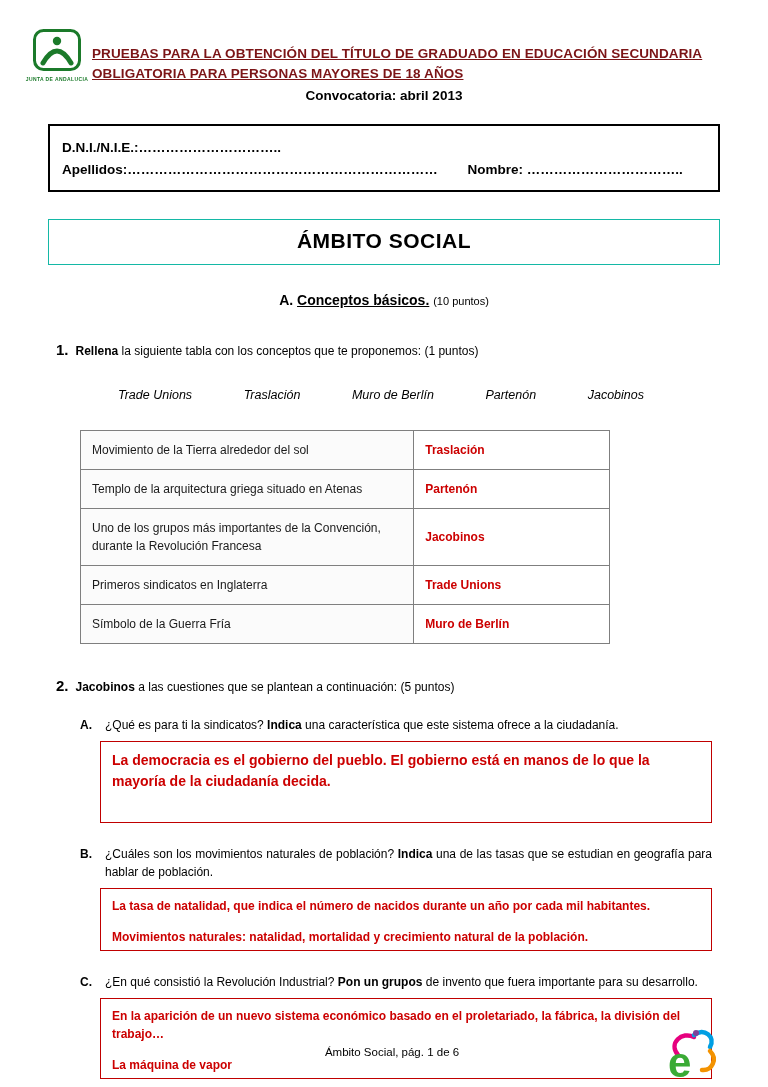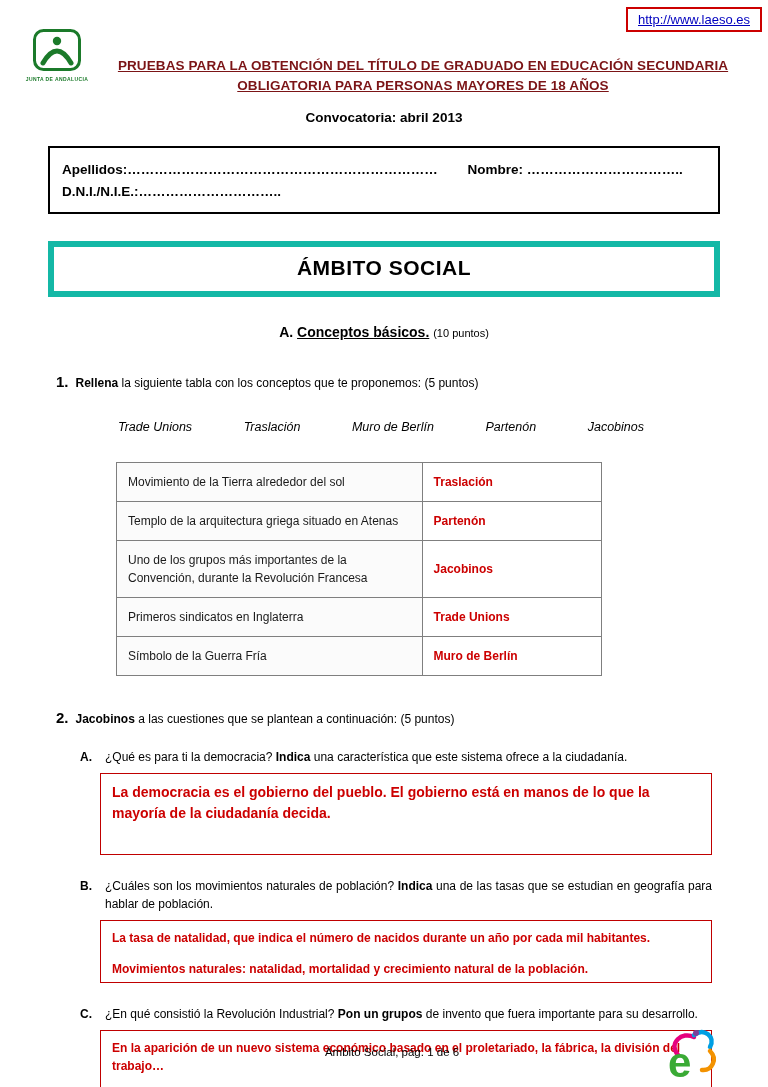--- a/index.html
+++ b/index.html
@@ -14,35 +14,35 @@
     position:absolute; top:7px; right:6px;
     border:2px solid #cc0000; padding:3px 10px; font-size:13px; background:#fff;
   }
   .url-text { color:#0000bf; text-decoration:underline; cursor:pointer; }
 
   
   .logo-block { position:absolute; top:29px; left:22px; width:70px; text-align:center; }
   .logo-caption { font-size:5px; font-weight:bold; color:#1b7a2a; letter-spacing:.4px; margin-top:1px; }
 
   
-  .title-block { padding-top:56px; margin:0 14px 0 92px; text-align:center; }
+  .title-block { padding-top:44px; margin:0 14px 0 92px; }
   .main-title {
     font-size:13.5px; font-weight:bold; color:#7b1416;
     text-decoration:underline; line-height:1.45; letter-spacing:.1px;
   }
-  .convocatoria { text-align:center; font-weight:bold; font-size:13.5px; margin-top:15px; }
+  .convocatoria { text-align:center; font-weight:bold; font-size:13.5px; margin-top:5px; }
 
   
   .student-box { margin:21px 48px 0; border:2px solid #000; padding:7px 12px 13px; font-weight:bold; font-size:13.5px; }
   .student-line { margin-top:7px; }
   .nombre { margin-left:26px; }
 
   
   .ambito-box {
-    margin:27px 48px 0; border:6px solid #14b8a6; padding:9px 0 11px;
+    margin:27px 48px 0; border:1px solid #14b8a6; padding:9px 0 11px;
     text-align:center; font-size:21px; font-weight:bold; letter-spacing:.5px;
   }
 
   
   .part-heading { text-align:center; margin-top:27px; font-size:14px; }
   .ph-bold { font-weight:bold; }
   .ph-underline { font-weight:bold; text-decoration:underline;text-align:right; }
   .ph-points { font-size:11px; }
 
   
@@ -50,21 +50,21 @@
   .q-num { font-weight:bold; font-size:15px; margin-right:7px; }
   .bold { font-weight:bold; }
 
   
   .word-bank {
     display:flex; justify-content:space-between;
     margin:30px 124px 0 118px; font-style:italic; font-size:12.5px;
   }
 
   
-  .concept-table { border-collapse:collapse; margin:28px 0 0 116px; width:486px; }
+  .concept-table { border-collapse:collapse; margin:28px 0 0 80px; width:530px; }
   .concept-table td { border:1px solid #7f7f7f; font-size:12px; padding:10px 11px; vertical-align:middle; }
   .concept-cell { width:63%; background:#fbfbfb; color:#1a1a1a; line-height:1.5; }
   .answer-cell { color:#cc0000; font-weight:bold; }
 
   
   .sub-question { margin:22px 56px 0 80px; font-size:12px; }
   .sq-prompt { display:flex; line-height:1.55; }
   .sq-letter { flex:none; width:25px; font-weight:bold; }
   .sq-text { flex:1; text-align:justify; }
   .answer-box {
@@ -79,63 +79,60 @@
   .footer { position:absolute; left:16px; right:0; bottom:29px; text-align:center; font-size:11.5px; }
 
   
   .brand-logo { position:absolute; right:48px; bottom:4px; width:60px; height:58px; }
 </style>
 </head>
 <body>
 
 <div class="page">
 
-  <div class="url-box">
-    <span class="url-text">http://www.laeso.es</span>
-  </div>
 
   <div class="logo-block">
     <span>
       <svg width="48" height="42" viewBox="0 0 48 42">
         <rect x="1.5" y="1.5" width="45" height="39" rx="9" fill="none" stroke="#1b7a2a" stroke-width="3"></rect>
         <circle cx="24" cy="12" r="4.2" fill="#1b7a2a"></circle>
         <path d="M10 34 Q24 10 38 34" fill="none" stroke="#1b7a2a" stroke-width="5" stroke-linecap="round"></path>
       </svg>
     </span>
     <div class="logo-caption">JUNTA DE ANDALUCIA</div>
   </div>
 
   <div class="title-block">
     <div class="main-title">PRUEBAS PARA LA OBTENCIÓN DEL TÍTULO DE GRADUADO EN EDUCACIÓN SECUNDARIA</div>
     <div class="main-title">OBLIGATORIA PARA PERSONAS MAYORES DE 18 AÑOS</div>
   </div>
   <div class="convocatoria">Convocatoria: abril 2013</div>
 
   <div class="student-box">
     <div class="student-line">
+      <span>D.N.I./N.I.E.:…………………………..</span>
+    </div>
+    <div class="student-line">
       <span>Apellidos:……………………………………………………………</span>
       <span class="nombre">Nombre: ……………………………..</span>
-    </div>
-    <div class="student-line">
-      <span>D.N.I./N.I.E.:…………………………..</span>
     </div>
   </div>
 
   <div class="ambito-box">
     <span>ÁMBITO SOCIAL</span>
   </div>
 
   <div class="part-heading">
     <span class="ph-bold">A.</span>
     <span class="ph-underline">Conceptos básicos.</span>
     <span class="ph-points">(10 puntos)</span>
   </div>
 
   <div class="q-line">
-    <span class="q-num">1.</span><span class="bold">Rellena</span><span> la siguiente tabla con los conceptos que te proponemos: (5 puntos)</span>
+    <span class="q-num">1.</span><span class="bold">Rellena</span><span> la siguiente tabla con los conceptos que te proponemos: (1 puntos)</span>
   </div>
 
   <div class="word-bank">
     <span>Trade Unions</span>
     <span>Traslación</span>
     <span>Muro de Berlín</span>
     <span>Partenón</span>
     <span>Jacobinos</span>
   </div>
 
@@ -164,21 +161,21 @@
     </tbody>
   </table>
 
   <div class="q-line">
     <span class="q-num">2.</span><span class="bold">Jacobinos</span><span> a las cuestiones que se plantean a continuación: (5 puntos)</span>
   </div>
 
   <div class="sub-question">
     <div class="sq-prompt">
       <span class="sq-letter">A.</span>
-      <span class="sq-text"><span>¿Qué es para ti la democracia? </span><span class="bold">Indica</span><span> una característica que este sistema ofrece a la ciudadanía.</span></span>
+      <span class="sq-text"><span>¿Qué es para ti la sindicatos? </span><span class="bold">Indica</span><span> una característica que este sistema ofrece a la ciudadanía.</span></span>
     </div>
     <div class="answer-box large">
       <p>La democracia es el gobierno del pueblo. El gobierno está en manos de lo que la mayoría de la ciudadanía decida.</p>
     </div>
   </div>
 
   <div class="sub-question">
     <div class="sq-prompt">
       <span class="sq-letter">B.</span>
       <span class="sq-text"><span>¿Cuáles son los movimientos naturales de población? </span><span class="bold">Indica</span><span> una de las tasas que se estudian en geografía para hablar de población.</span></span>

